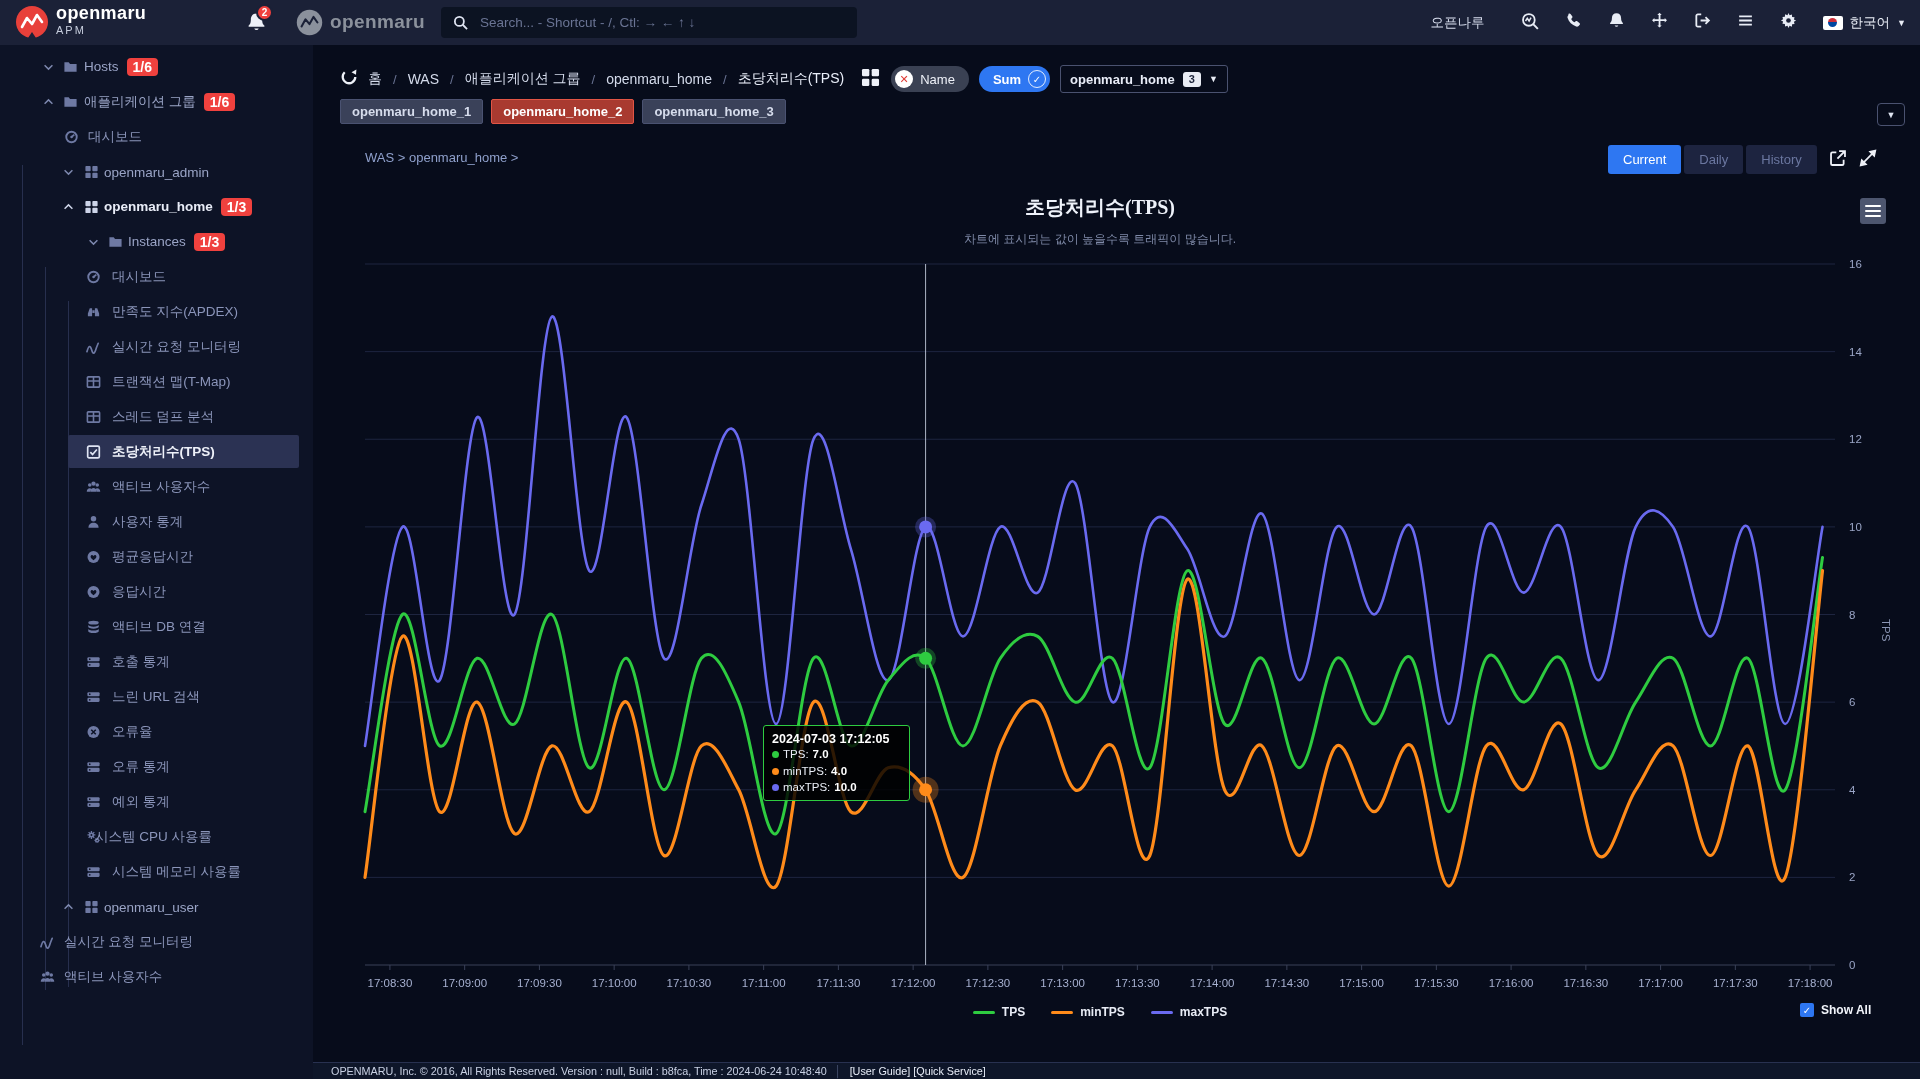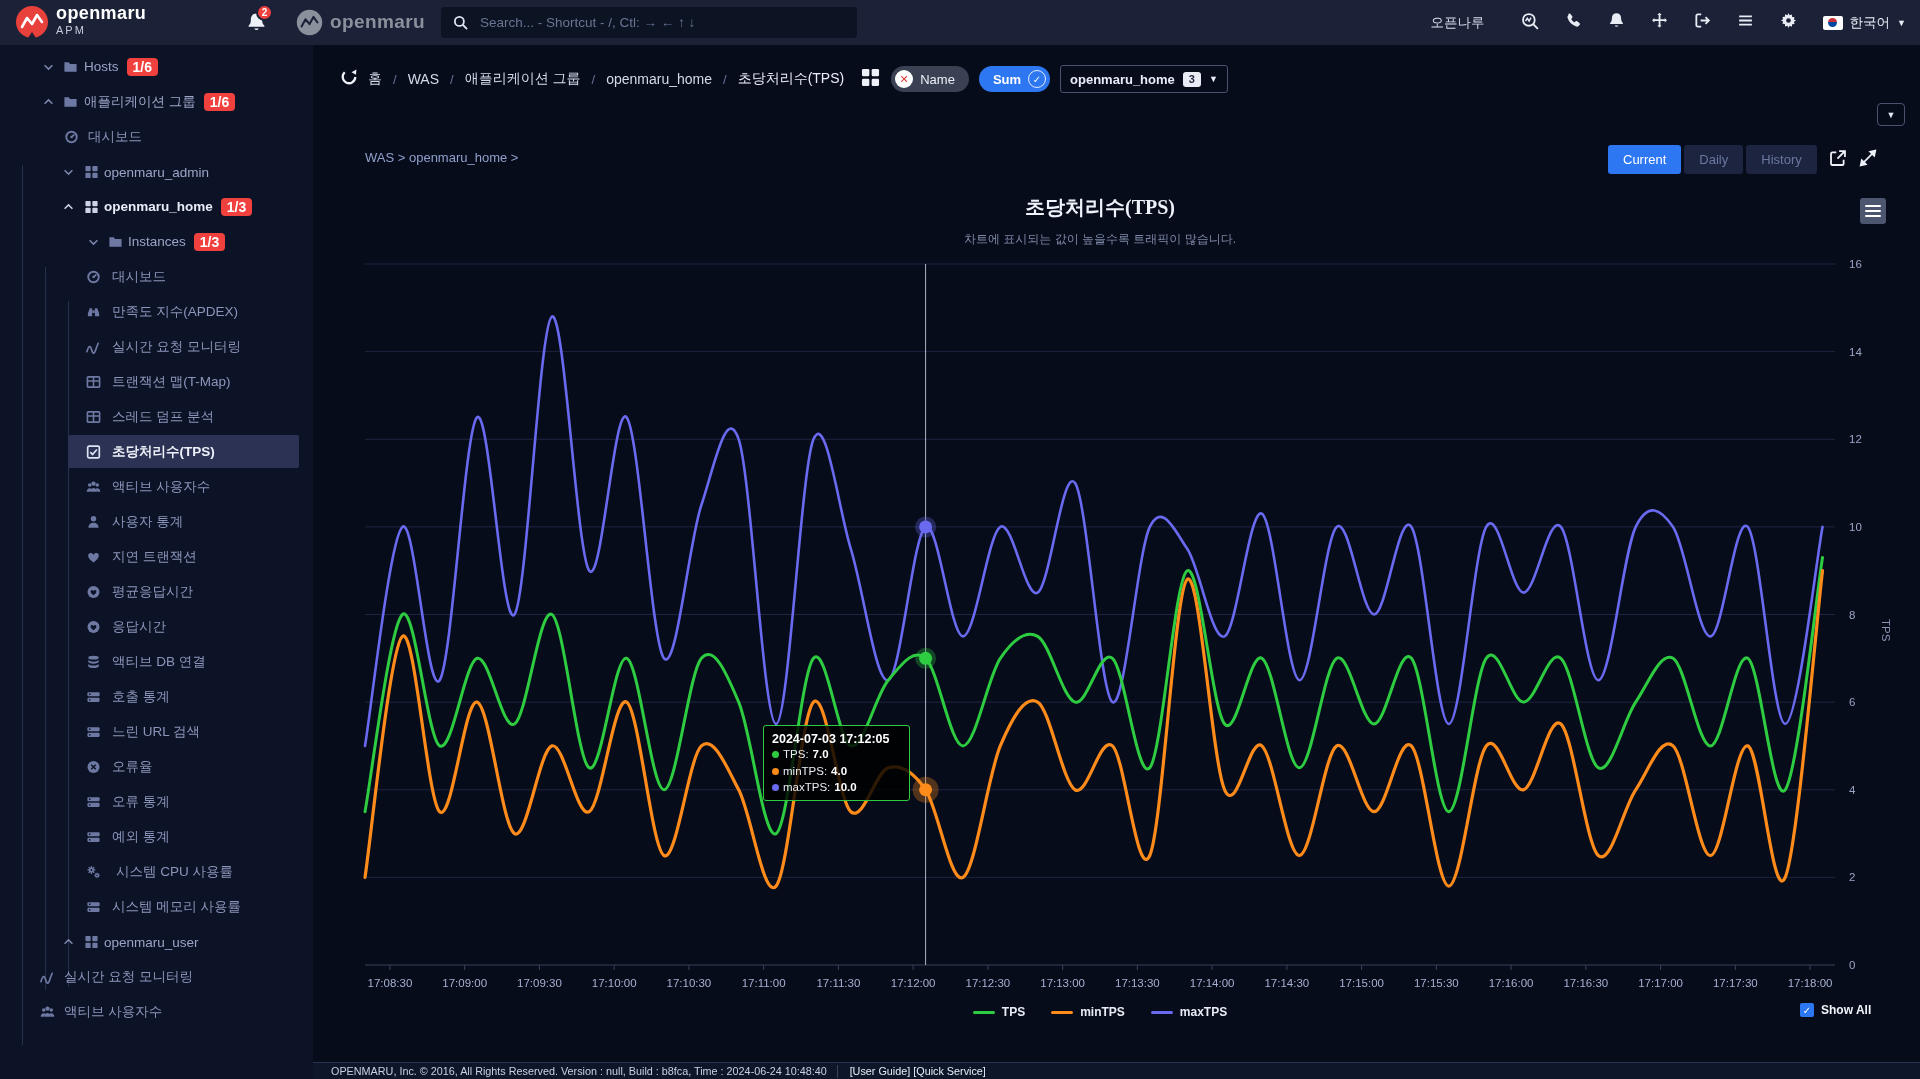--- a/index.html
+++ b/index.html
@@ -366,30 +366,20 @@
               <path d="M2.6 14c0-3.3 2.4-5.2 5.4-5.2s5.4 1.9 5.4 5.2z"></path>
             </svg>
           </span>
           <span class="lbl" style="left: 112px;">
             <span>사용자 통계</span>
           </span>
         </div>
         <div class="sb-row">
           <span class="ic" style="left: 86px;">
             <svg width="15" height="15" viewBox="0 0 16 16" fill="currentColor">
-              <path d="M8 13.8C3.4 10.6 1.6 7.7 2.6 5.4 3.5 3.3 6.4 3.2 8 5.6c1.6-2.4 4.5-2.3 5.4-.2 1 2.3-.8 5.2-5.4 8.4z"></path>
-            </svg>
-          </span>
-          <span class="lbl" style="left: 112px;">
-            <span>지연 트랜잭션</span>
-          </span>
-        </div>
-        <div class="sb-row">
-          <span class="ic" style="left: 86px;">
-            <svg width="15" height="15" viewBox="0 0 16 16" fill="currentColor">
               <circle cx="8" cy="8" r="6.4"></circle>
               <path fill="#0d1326" d="M8 11.4C5.5 9.6 4.5 8 5 6.8c.5-1.1 2-1.2 3 .1 1-1.3 2.5-1.2 3-.1.5 1.2-.5 2.8-3 4.6z"></path>
             </svg>
           </span>
           <span class="lbl" style="left: 112px;">
             <span>평균응답시간</span>
           </span>
         </div>
         <div class="sb-row">
           <span class="ic" style="left: 86px;">
@@ -481,21 +471,21 @@
           <span class="ic" style="left: 86px;">
             <svg width="15" height="15" viewBox="0 0 16 16" fill="currentColor">
               <circle cx="5.8" cy="5.8" r="2.7"></circle>
               <path d="M5.8 1.6v8.4M1.6 5.8h8.4M2.8 2.8l6 6M8.8 2.8l-6 6" stroke="currentColor" stroke-width="1.4" fill="none"></path>
               <circle cx="5.8" cy="5.8" r="1" fill="#0d1326"></circle>
               <circle cx="11.8" cy="11.6" r="2"></circle>
               <path d="M11.8 8.8v5.6M9 11.6h5.6M9.8 9.6l4 4M13.8 9.6l-4 4" stroke="currentColor" stroke-width="1.1" fill="none"></path>
               <circle cx="11.8" cy="11.6" r=".8" fill="#0d1326"></circle>
             </svg>
           </span>
-          <span class="lbl" style="left: 116px;">
+          <span class="lbl" style="left: 95px;">
             <span>시스템 CPU 사용률</span>
           </span>
         </div>
         <div class="sb-row">
           <span class="ic" style="left: 86px;">
             <svg width="15" height="15" viewBox="0 0 16 16" fill="currentColor">
               <rect x="1.5" y="2.8" width="13" height="4.4" rx="1.2"></rect>
               <rect x="1.5" y="8.8" width="13" height="4.4" rx="1.2"></rect>
               <circle cx="4" cy="5" r=".9" fill="#0d1326"></circle>
               <circle cx="4" cy="11" r=".9" fill="#0d1326"></circle>
@@ -585,20 +575,25 @@
     </span>
     <span class="dropdown">
       <span>openmaru_home</span>
       <span class="dd-badge">3</span>
       <span class="caret-sm">▼</span>
     </span>
   </div>
 
   <div id="corner-btn">▼</div>
 
+  <div id="tabs-row">
+    <span class="tab">openmaru_home_1</span>
+    <span class="tab active">openmaru_home_2</span>
+    <span class="tab">openmaru_home_3</span>
+  </div>
 
   <div id="was-path">WAS &gt; openmaru_home &gt;</div>
 
   <div id="view-btns">
     <span class="vbtn active">Current</span>
     <span class="vbtn">Daily</span>
     <span class="vbtn">History</span>
     <span class="tool-ic">
         <span><svg width="18" height="18" viewBox="0 0 16 16" fill="currentColor">
             <path d="M6.5 3H3a1.2 1.2 0 00-1.2 1.2V13A1.2 1.2 0 003 14.2h8.8A1.2 1.2 0 0013 13V9.5" fill="none" stroke="currentColor" stroke-width="1.6"></path>

